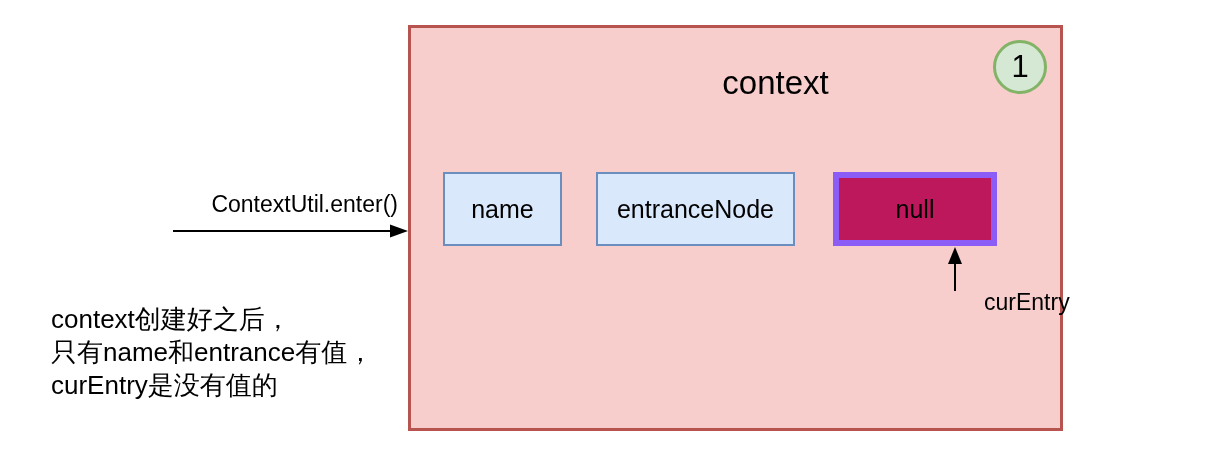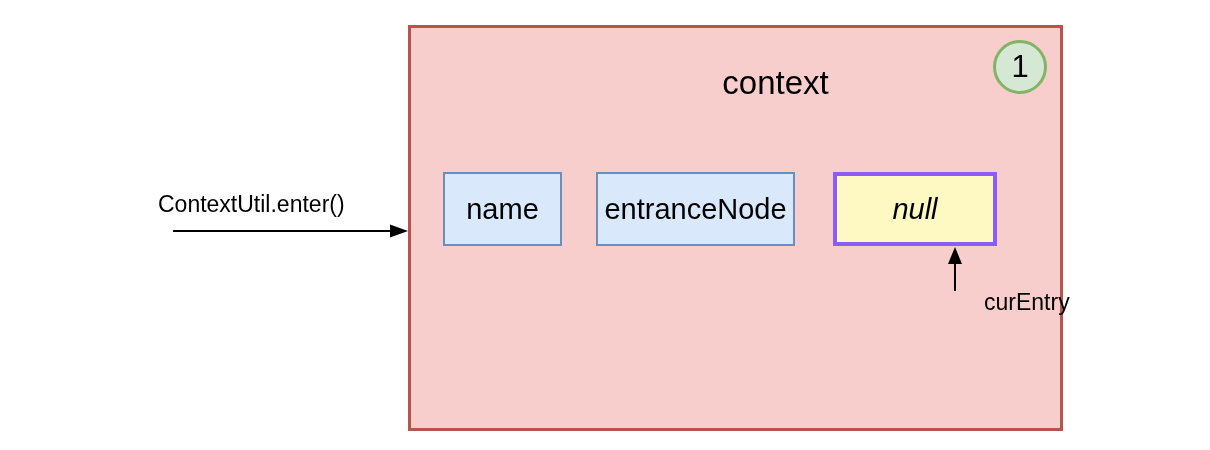--- a/index.html
+++ b/index.html
@@ -36,31 +36,31 @@
     border:3px solid #82b366;
     border-radius:50%;
     display:flex; align-items:center; justify-content:center;
     font-size:31px;
   }
   .field {
     position:absolute;
     top:172px; height:74px;
     box-sizing:border-box;
     display:flex; align-items:center; justify-content:center;
-    font-size:29px;
+    font-size:25px;
   }
   .field-blue  { background:#dae8fc; border:2px solid #6c8ebf; }
-  .field-green { background:#fef9c3; border:4px solid #8b5cf6;font-style:italic; }
+  .field-green { background:#be185d; border:6px solid #8b5cf6; }
   .field-name    { left:443px; width:119px; }
   .field-entrance{ left:596px; width:199px;text-align:right; }
   .field-null    { left:833px; width:164px; }
   .enter-label {
     position:absolute;
     left:158px; top:192px; width:240px;
-    text-align:left;
+    text-align:right;
     font-size:23px;
     line-height:1.1;
   }
   .curentry-label {
     position:absolute;
     left:984px; top:290px;
     font-size:23px;
     line-height:1.1;
   }
   .note {
@@ -102,14 +102,19 @@
     <g>
       <line x1="955" y1="291" x2="955" y2="262" stroke="#000000" stroke-width="2"></line>
       <polygon points="955,247 948,264 962,264" fill="#000000"></polygon>
     </g>
   </svg>
 
   <div class="enter-label">ContextUtil.enter()</div>
 
   <div class="curentry-label">curEntry</div>
 
+  <div class="note">
+    <div>context创建好之后，</div>
+    <div>只有name和entrance有值，</div>
+    <div>curEntry是没有值的</div>
+  </div>
 
 </div>
 
 </body></html>

